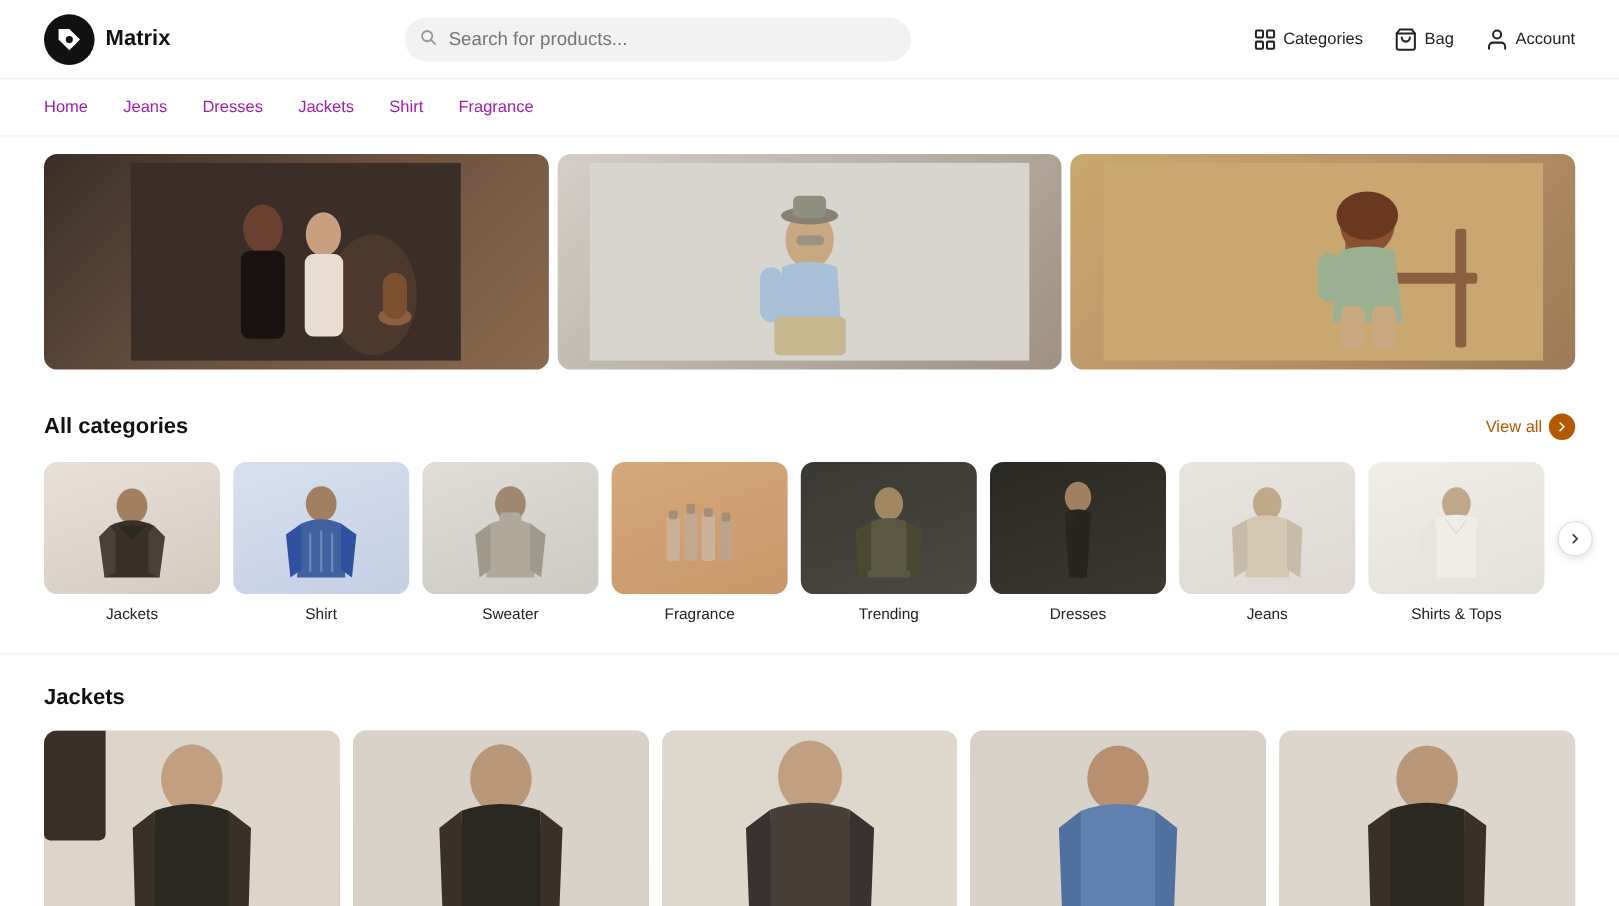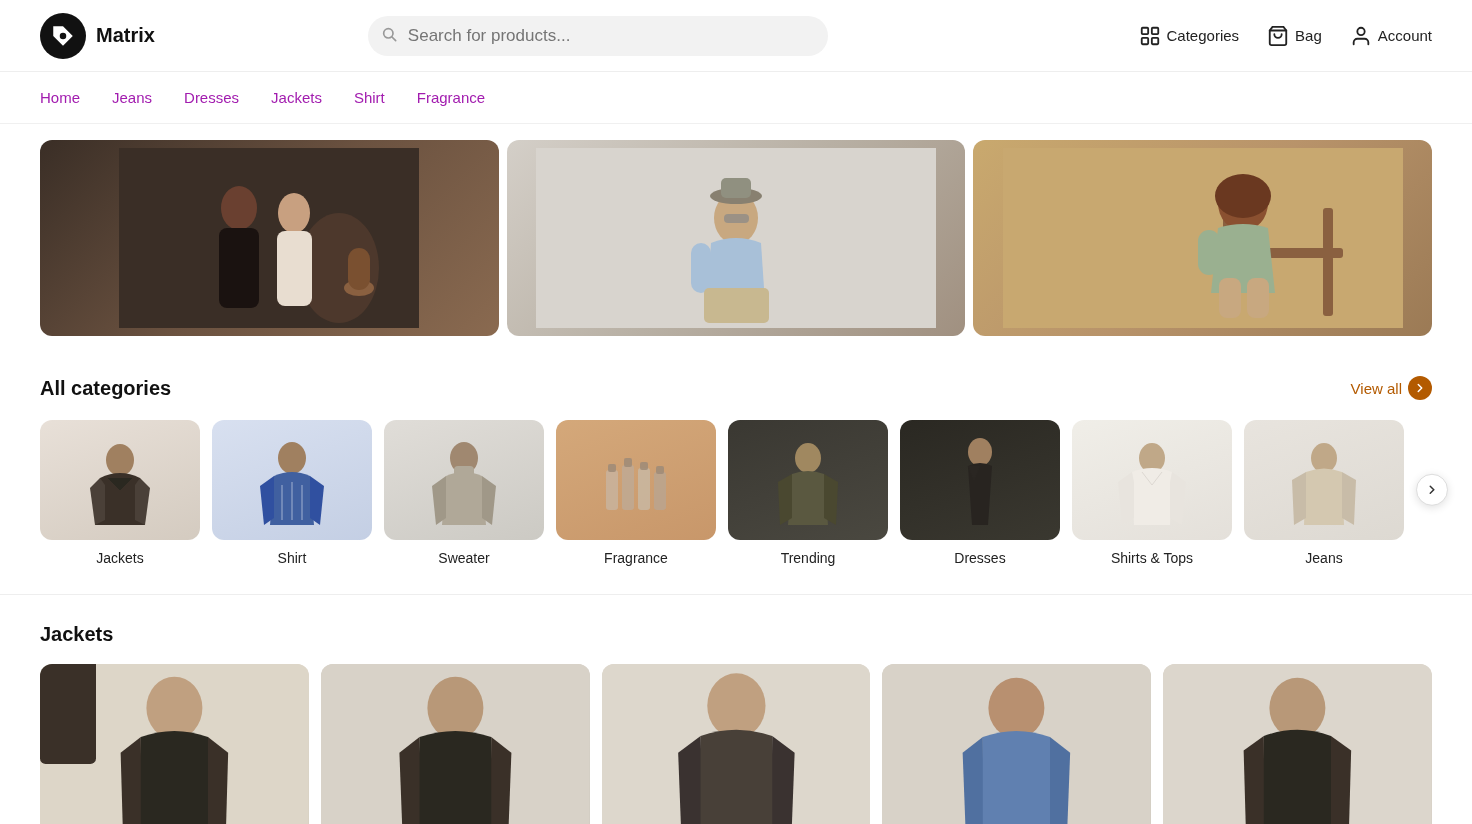--- a/index.html
+++ b/index.html
@@ -296,45 +296,45 @@
 
             <path d="M38 36 Q50 30 62 36 L58 95 L42 95 Z" fill="#282420"></path>
 
             <path d="M38 36 L44 50 L50 36" fill="#2a2622" stroke="#2a2622" stroke-width="1"></path>
           </svg>
         </div>
         <span class="category-label">Dresses</span>
       </div>
 
       <div class="category-item">
+        <div class="category-img jeans">
+          <svg width="100" height="100" viewBox="0 0 100 100">
+            <ellipse cx="50" cy="28" rx="13" ry="15" fill="#c0a888"></ellipse>
+
+            <path d="M32 42 Q50 35 68 42 L70 95 L30 95 Z" fill="#d4c8b0"></path>
+            <path d="M32 42 L18 50 L20 95 L32 88 L32 52 Z" fill="#c8bca8"></path>
+            <path d="M68 42 L82 50 L80 95 L68 88 L68 52 Z" fill="#c8bca8"></path>
+          </svg>
+        </div>
+        <span class="category-label">Jeans</span>
+      </div>
+
+      <div class="category-item">
         <div class="category-img shirts-tops">
           <svg width="100" height="100" viewBox="0 0 100 100">
             <ellipse cx="50" cy="28" rx="13" ry="15" fill="#c0a888"></ellipse>
 
             <path d="M30 42 Q50 34 70 42 L68 95 L32 95 Z" fill="#f0ece6"></path>
             <path d="M30 42 L16 52 L20 95 L32 88 L32 52 Z" fill="#e8e4de"></path>
             <path d="M70 42 L84 52 L80 95 L68 88 L68 52 Z" fill="#e8e4de"></path>
 
             <path d="M40 42 L50 55 L60 42" fill="#f0ece6" stroke="#ddd8d2" stroke-width="1"></path>
           </svg>
         </div>
         <span class="category-label">Shirts &amp; Tops</span>
-      </div>
-
-      <div class="category-item">
-        <div class="category-img jeans">
-          <svg width="100" height="100" viewBox="0 0 100 100">
-            <ellipse cx="50" cy="28" rx="13" ry="15" fill="#c0a888"></ellipse>
-
-            <path d="M32 42 Q50 35 68 42 L70 95 L30 95 Z" fill="#d4c8b0"></path>
-            <path d="M32 42 L18 50 L20 95 L32 88 L32 52 Z" fill="#c8bca8"></path>
-            <path d="M68 42 L82 50 L80 95 L68 88 L68 52 Z" fill="#c8bca8"></path>
-          </svg>
-        </div>
-        <span class="category-label">Jeans</span>
       </div>
     </div>
 
     <button class="carousel-next">
       <svg width="14" height="14" viewBox="0 0 24 24" fill="none" stroke="#333" stroke-width="2.5" stroke-linecap="round">
         <path d="M9 6l6 6-6 6"></path>
       </svg>
     </button>
   </div>
 </div>

